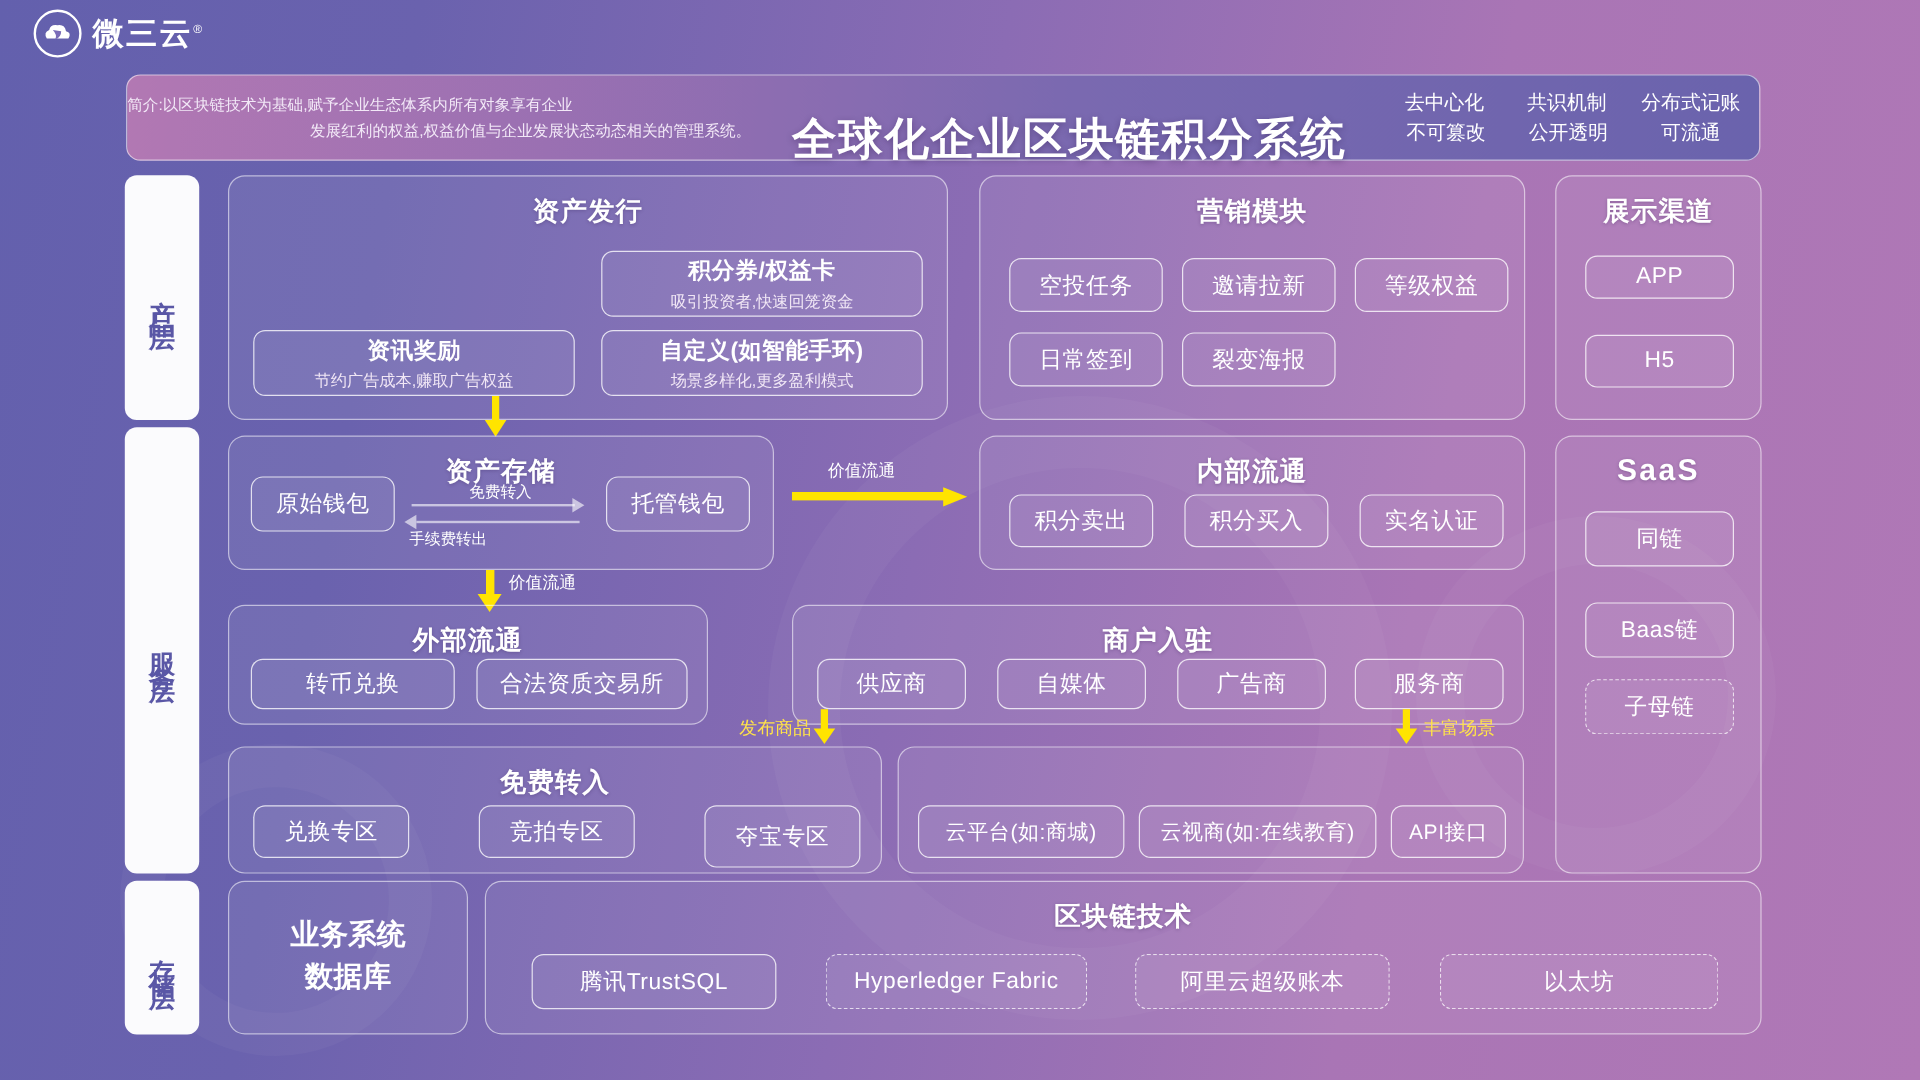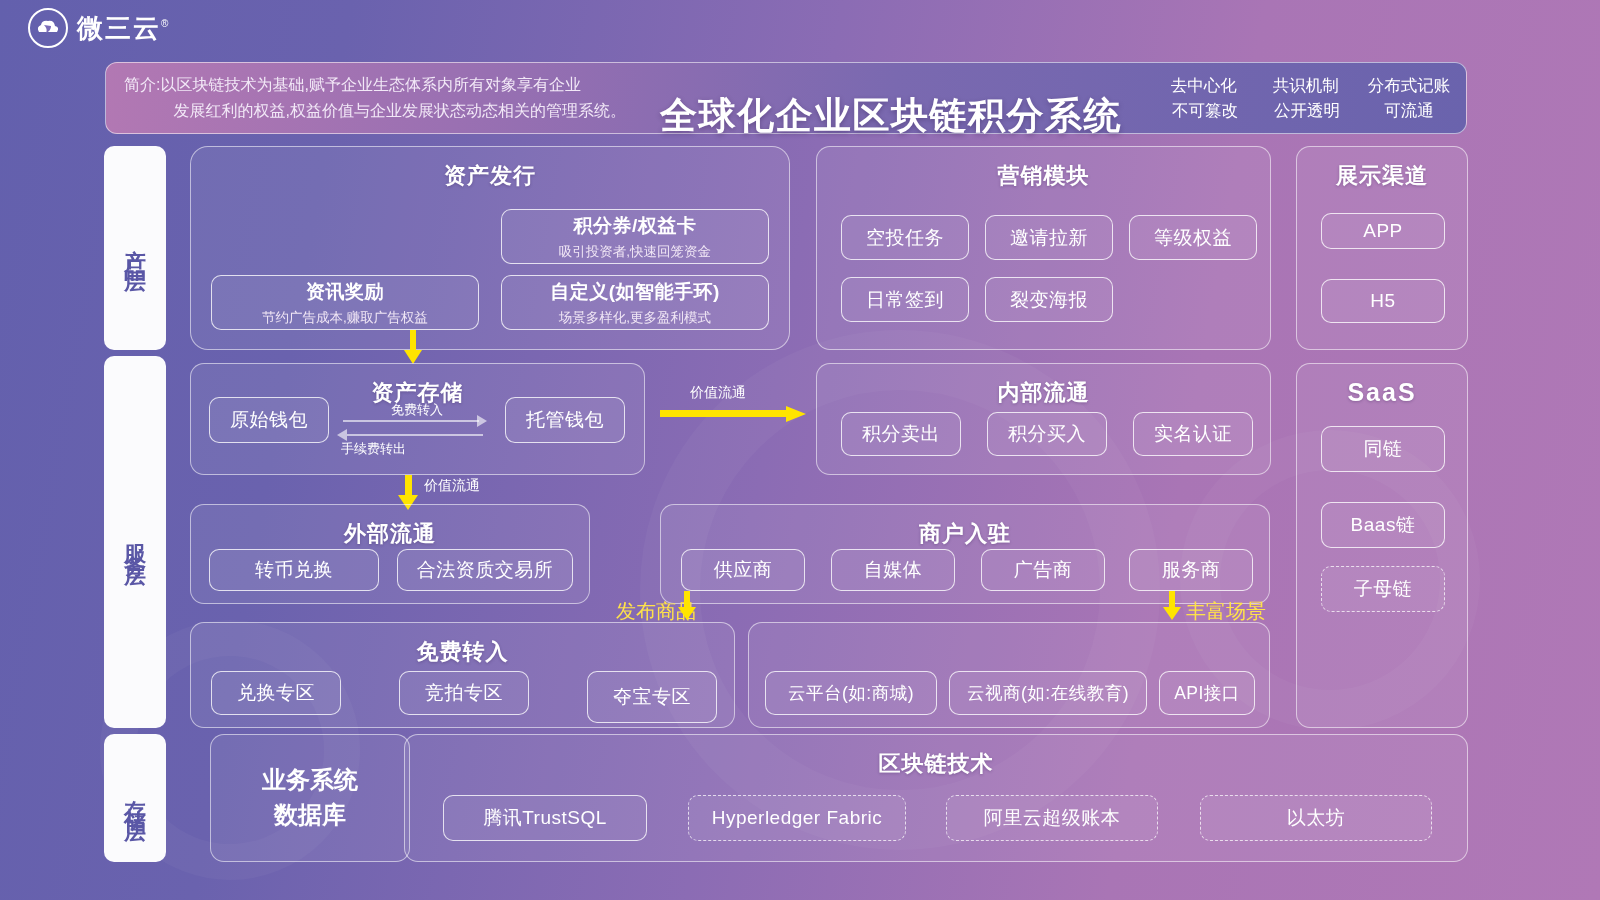--- a/index.html
+++ b/index.html
@@ -25,21 +25,21 @@
   .logo-text { color:#fff; font-size:26px; font-weight:700; letter-spacing:2px; position:relative; }
   .logo-reg { font-size:10px; vertical-align:super; font-weight:400; }
 
   
   .banner {
     position:absolute; left:105px; top:62px; width:1362px; height:72px;
     border-radius:12px; border:1.5px solid rgba(255,255,255,0.55);
     background: linear-gradient(95deg, #b278b3 0%, #9a70b2 26%, #7a69b0 58%, #6a63ad 100%);
     display:flex; align-items:center;
   }
-  .banner-intro { width:520px; padding-left:18px; color:#f2e8f7; font-size:16px; line-height:1.62; text-align:justify; }
+  .banner-intro { width:520px; color:#f2e8f7; font-size:13px; line-height:1.62; text-align:justify; }
   .banner-intro .l2 { display:block; text-align:right; }
   .banner-title {
     flex:1; text-align:center; color:#ffffff; font-size:37px; font-weight:700;
     letter-spacing:1.5px; text-shadow: 0 2px 5px rgba(40,20,70,.35); margin-top: 36px;
   }
   .banner-tags { width:310px; display:flex; flex-direction:column; align-items:center; gap:3px; padding-right:8px; }
   .tag-row { display:flex; gap:22px; color:#fff; font-size:16.5px; }
   .tag-row .t { min-width:80px; text-align:center; }
 
   
@@ -66,21 +66,21 @@
     display:flex; flex-direction:column; align-items:center; justify-content:center;
     color:#fff; background:rgba(255,255,255,0.06);
   }
   .chip .c-main { font-size:19px; font-weight:700; letter-spacing:.5px; }
   .chip .c-sub { font-size:13.5px; margin-top:4px; color:#f0e6f5; font-weight:400; }
   .chip.plain .c-main { font-weight:400; font-size:19px; }
   .chip.dashed { border-style:dashed; border-color:rgba(255,255,255,0.72); }
 
   
   .arrow-label { position:absolute; color:#fff; font-size:14px; }
-  .arrow-label.yellow { color:#ffe249; font-size:20px; }
+  .arrow-label.yellow { color:#ffe249; font-size:15px; }
   .vy { position:absolute; }
   .vy .stem { position:absolute; background:#ffe400; }
   .vy .head { position:absolute; width:0; height:0; }
 
   .gline { position:absolute; height:2px; background:rgba(255,255,255,0.6); }
   .ghead { position:absolute; width:0; height:0; }
 </style>
 </head>
 <body>
 
@@ -125,21 +125,21 @@
 <div class="layer-label ll-product">
     <span>产品层</span>
   </div>
 <div class="layer-label ll-service">
     <span>服务层</span>
   </div>
 <div class="layer-label ll-storage">
     <span>存储层</span>
   </div>
 
-<div class="panel" style="left:190px; top:146px; width:600px; height:204px;border-radius:18px;">
+<div class="panel" style="left:190px; top:146px; width:600px; height:204px;">
   <div class="panel-title">资产发行</div>
   <div class="chip" style="position:absolute; left:310px; top:62px; width:268px; height:55px;">
     <div class="c-main">积分券/权益卡</div>
     <div class="c-sub">吸引投资者,快速回笼资金</div>
   </div>
   <div class="chip" style="position:absolute; left:20px; top:128px; width:268px; height:55px;">
     <div class="c-main">资讯奖励</div>
     <div class="c-sub">节约广告成本,赚取广告权益</div>
   </div>
   <div class="chip" style="position:absolute; left:310px; top:128px; width:268px; height:55px;">
@@ -294,21 +294,21 @@
     <div class="c-main" style="font-size:17.5px;">云平台(如:商城)</div>
   </div>
   <div class="chip plain" style="position:absolute; left:200px; top:48px; width:198px; height:44px;">
     <div class="c-main" style="font-size:17.5px;">云视商(如:在线教育)</div>
   </div>
   <div class="chip plain" style="position:absolute; left:410px; top:48px; width:96px; height:44px;">
     <div class="c-main" style="font-size:17.5px;">API接口</div>
   </div>
 </div>
 
-<div class="panel" style="left:190px; top:734px; width:200px; height:128px; display:flex; align-items:center; justify-content:center;margin-left:20px;">
+<div class="panel" style="left:190px; top:734px; width:200px; height:128px; display:flex; align-items:center; justify-content:center;">
   <div style="text-align:center; color:#fff; font-size:24px; font-weight:700; line-height:1.45;">
     <div>业务系统</div>
     <div>数据库</div>
   </div>
 </div>
 
 <div class="panel" style="left:404px; top:734px; width:1064px; height:128px;">
   <div class="panel-title">区块链技术</div>
   <div class="chip plain" style="position:absolute; left:38px; top:60px; width:204px; height:46px;">
     <div class="c-main">腾讯TrustSQL</div>

